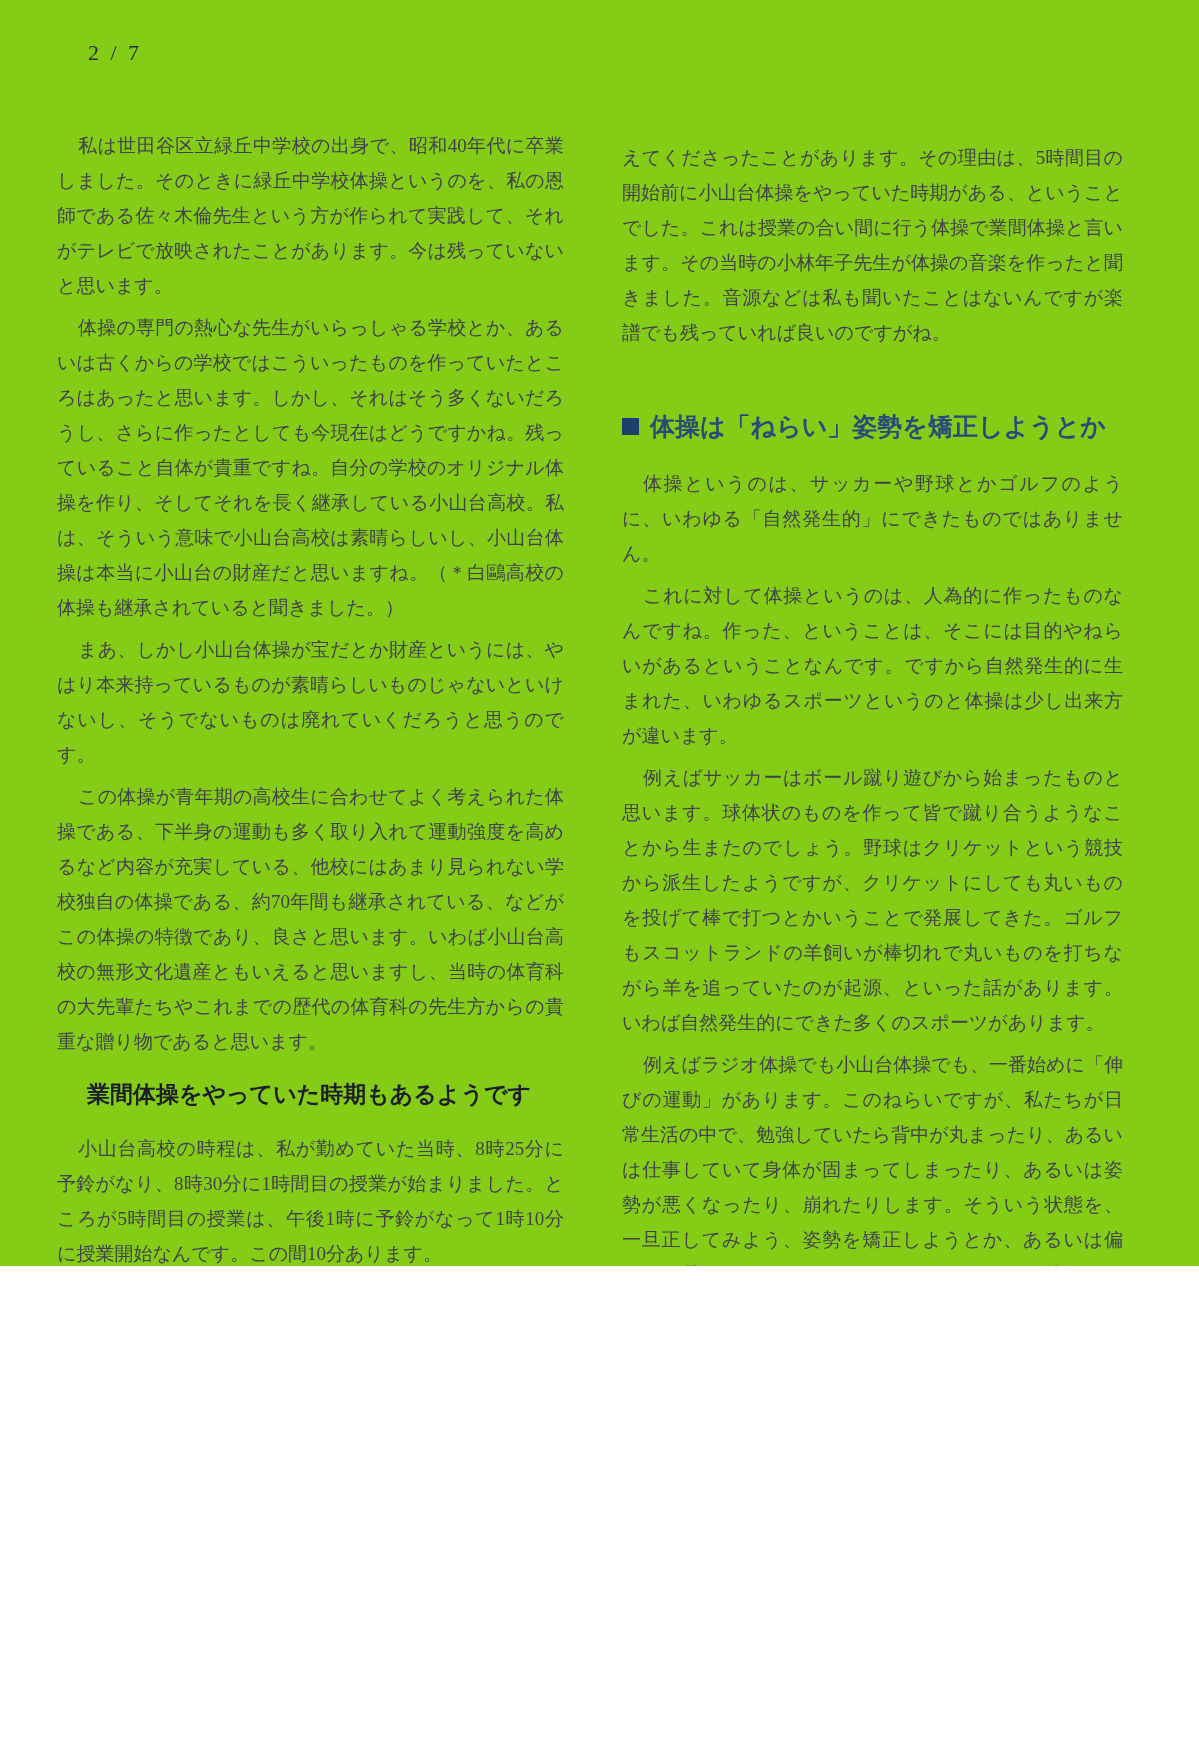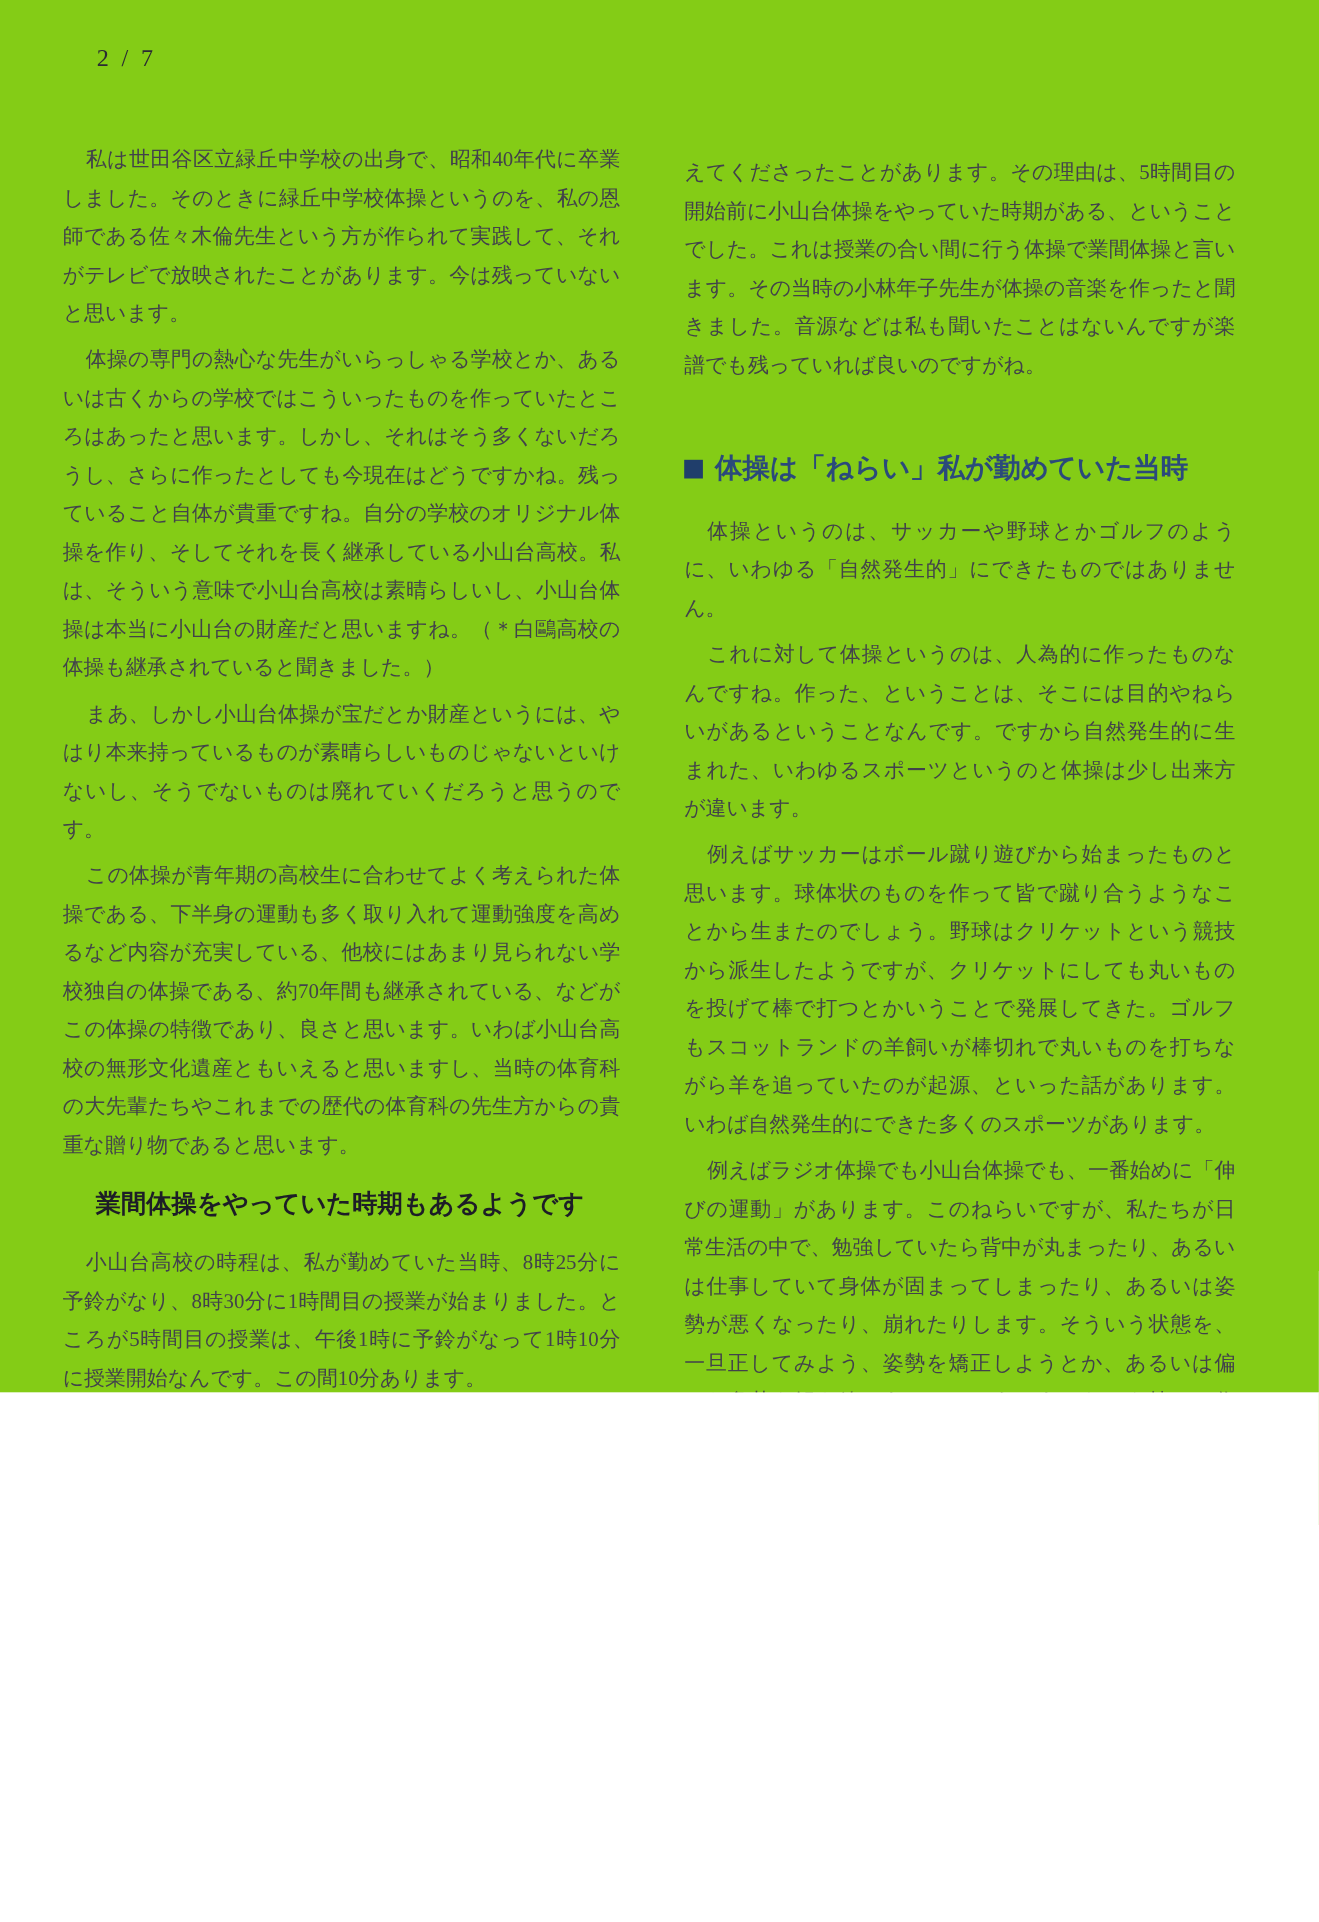--- a/index.html
+++ b/index.html
@@ -90,21 +90,21 @@
       <div class="subheading">業間体操をやっていた時期もあるようです</div>
 
       <p class="para">小山台高校の時程は、私が勤めていた当時、8時25分に予鈴がなり、8時30分に1時間目の授業が始まりました。ところが5時間目の授業は、午後1時に予鈴がなって1時10分に授業開始なんです。この間10分あります。</p>
     </div>
 
     <div class="col-right">
       <p class="para cont">えてくださったことがあります。その理由は、5時間目の開始前に小山台体操をやっていた時期がある、ということでした。これは授業の合い間に行う体操で業間体操と言います。その当時の小林年子先生が体操の音楽を作ったと聞きました。音源などは私も聞いたことはないんですが楽譜でも残っていれば良いのですがね。</p>
 
       <div class="section-heading">
         <span class="square-bullet"></span>
-        <span>体操は「ねらい」私が勤めていた当時</span>
+        <span>体操は「ねらい」姿勢を矯正しようとか</span>
       </div>
 
       <p class="para">体操というのは、サッカーや野球とかゴルフのように、いわゆる「自然発生的」にできたものではありません。</p>
       <p class="para">これに対して体操というのは、人為的に作ったものなんですね。作った、ということは、そこには目的やねらいがあるということなんです。ですから自然発生的に生まれた、いわゆるスポーツというのと体操は少し出来方が違います。</p>
       <p class="para">例えばサッカーはボール蹴り遊びから始まったものと思います。球体状のものを作って皆で蹴り合うようなことから生またのでしょう。野球はクリケットという競技から派生したようですが、クリケットにしても丸いものを投げて棒で打つとかいうことで発展してきた。ゴルフもスコットランドの羊飼いが棒切れで丸いものを打ちながら羊を追っていたのが起源、といった話があります。いわば自然発生的にできた多くのスポーツがあります。</p>
       <p class="para">例えばラジオ体操でも小山台体操でも、一番始めに「伸びの運動」があります。このねらいですが、私たちが日常生活の中で、勉強していたら背中が丸まったり、あるいは仕事していて身体が固まってしまったり、あるいは姿勢が悪くなったり、崩れたりします。そういう状態を、一旦正してみよう、姿勢を矯正しようとか、あるいは偏った負荷を解き放とうとか、そういうねらいを持って作られているんです。</p>
     </div>
 
   </div>
 </div>

